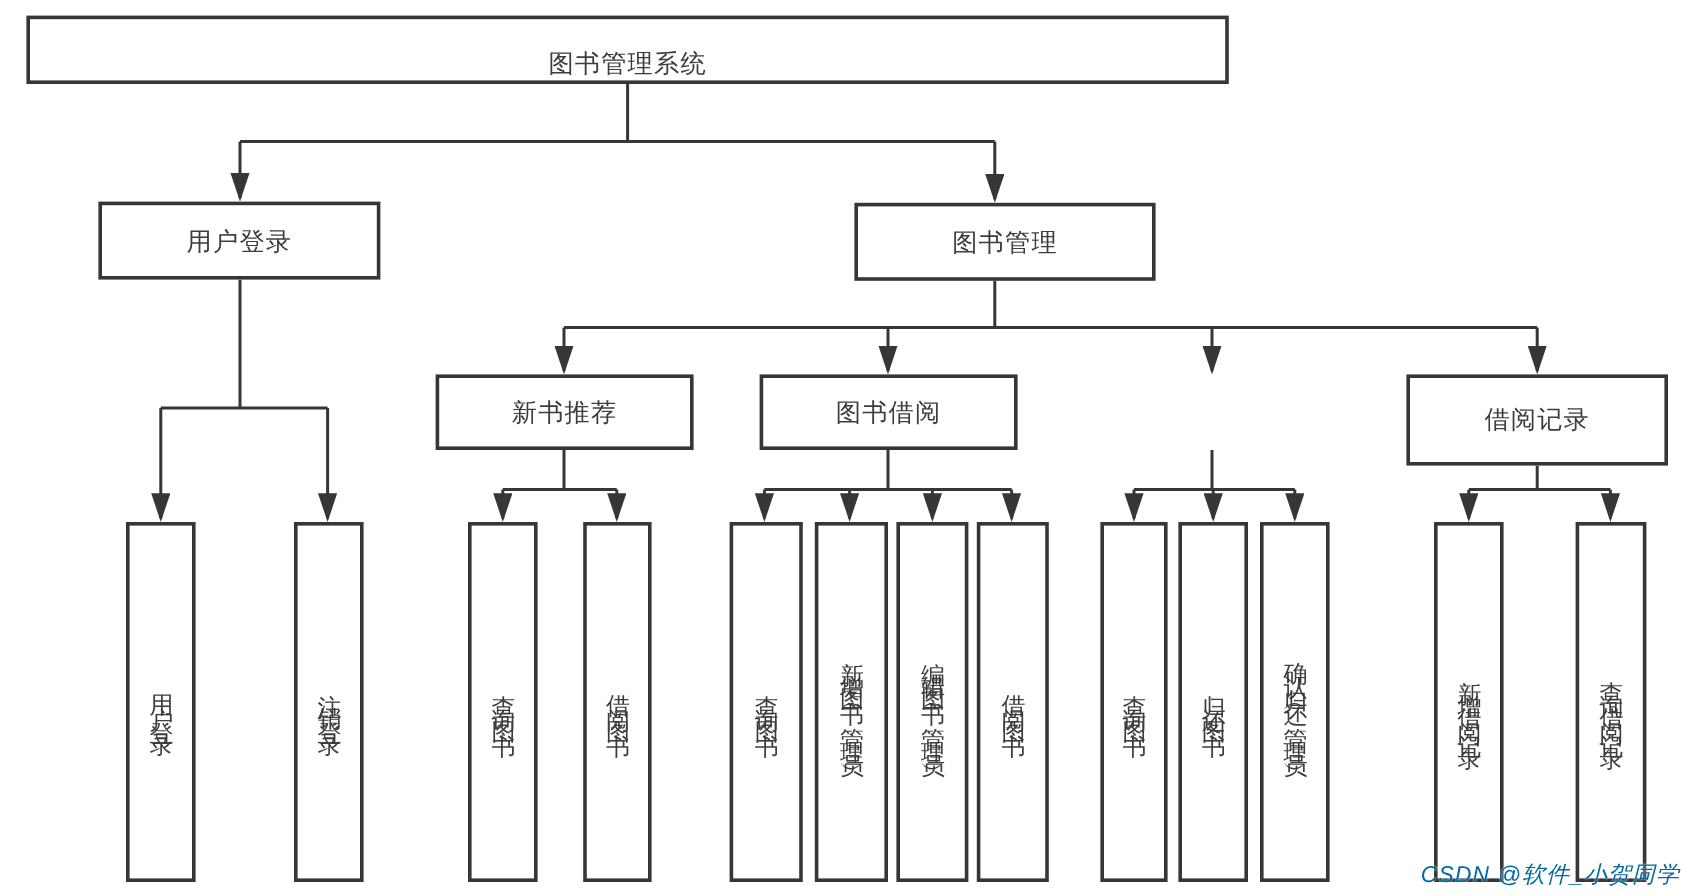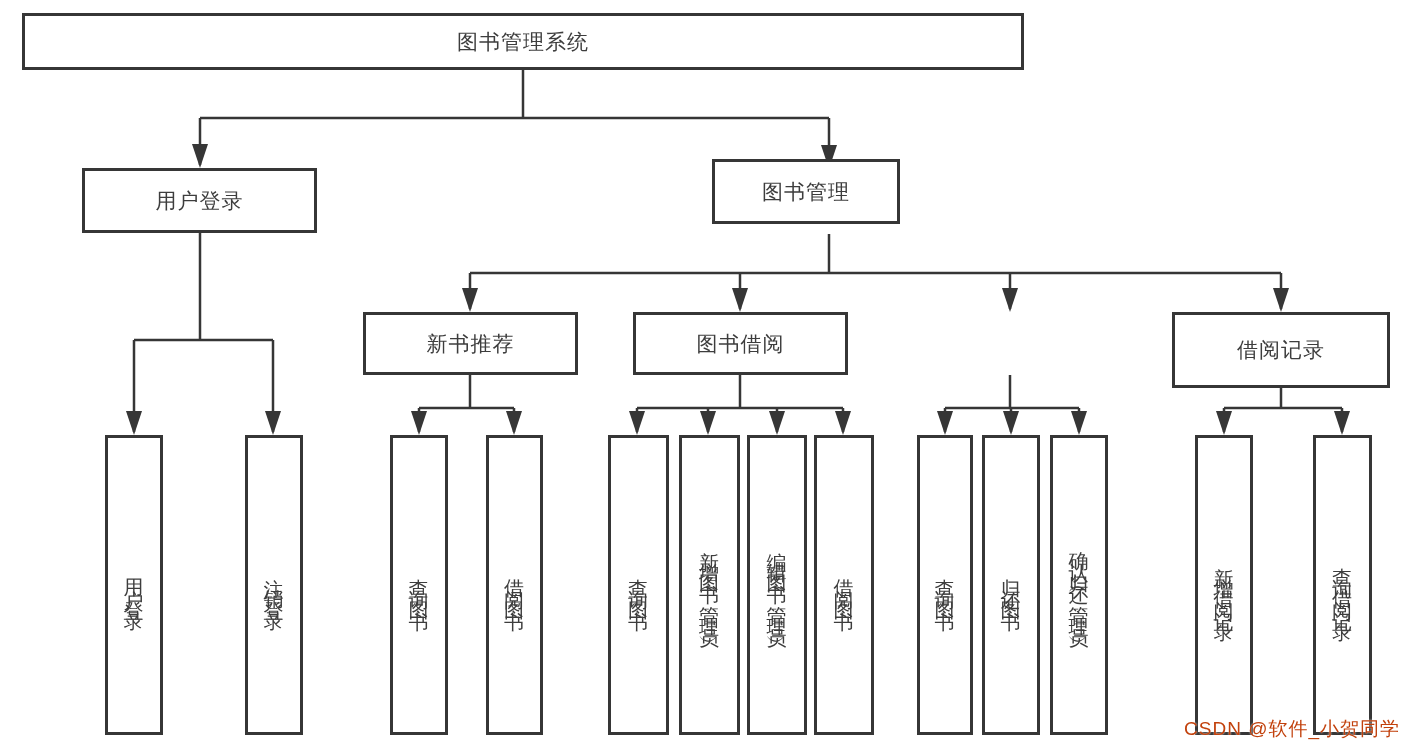--- a/index.html
+++ b/index.html
@@ -48,24 +48,25 @@
     font-size: 20px;
     letter-spacing: 11px;
     color: #3d3d3d;
     white-space: nowrap;
   }
   .watermark {
     position: absolute;
     right: 5px;
     bottom: 5px;
     font-size: 19px;
-    color: #c2410c;
+    color: #0369a1;
     letter-spacing: 1px;
     z-index: 3;
     text-shadow: 0 0 2px #ffffff;
+    font-style: italic;
   }
 </style>
 </head>
 <body>
 
 <div id="stage">
 
   <svg id="connectors" width="1405" height="747" viewBox="0 0 1405 747">
     <defs>
       <marker id="arr" viewBox="0 0 24 16" refX="21" refY="8" markerWidth="24" markerHeight="16" markerUnits="userSpaceOnUse" orient="auto">
@@ -109,28 +110,28 @@
       <path d="M1011,408 V432" marker-end="url(#arr)"></path>
       <path d="M1079,408 V432" marker-end="url(#arr)"></path>
 
       <path d="M1281,375 V408"></path>
       <path d="M1224,408 H1342"></path>
       <path d="M1224,408 V432" marker-end="url(#arr)"></path>
       <path d="M1342,408 V432" marker-end="url(#arr)"></path>
     </g>
   </svg>
 
-  <div class="node" style="left:22px; top:13px; width:1002px; height:57px;">
+  <div class="node" style="left:22px; top:13px; width:1002px; height:57px;align-items:flex-end;">
     <span>图书管理系统</span>
   </div>
 
   <div class="node" style="left:82px; top:168px; width:235px; height:65px;">
     <span>用户登录</span>
   </div>
-  <div class="node" style="left:712px; top:159px; width:188px; height:65px;">
+  <div class="node" style="left:712px; top:169px; width:251px; height:65px;">
     <span>图书管理</span>
   </div>
 
   <div class="node" style="left:633px; top:312px; width:215px; height:63px;">
     <span>图书借阅</span>
   </div>
   <div class="node" style="left:363px; top:312px; width:215px; height:63px;">
     <span>新书推荐</span>
   </div>
   <div class="node" style="left:1172px; top:312px; width:218px; height:76px;">

